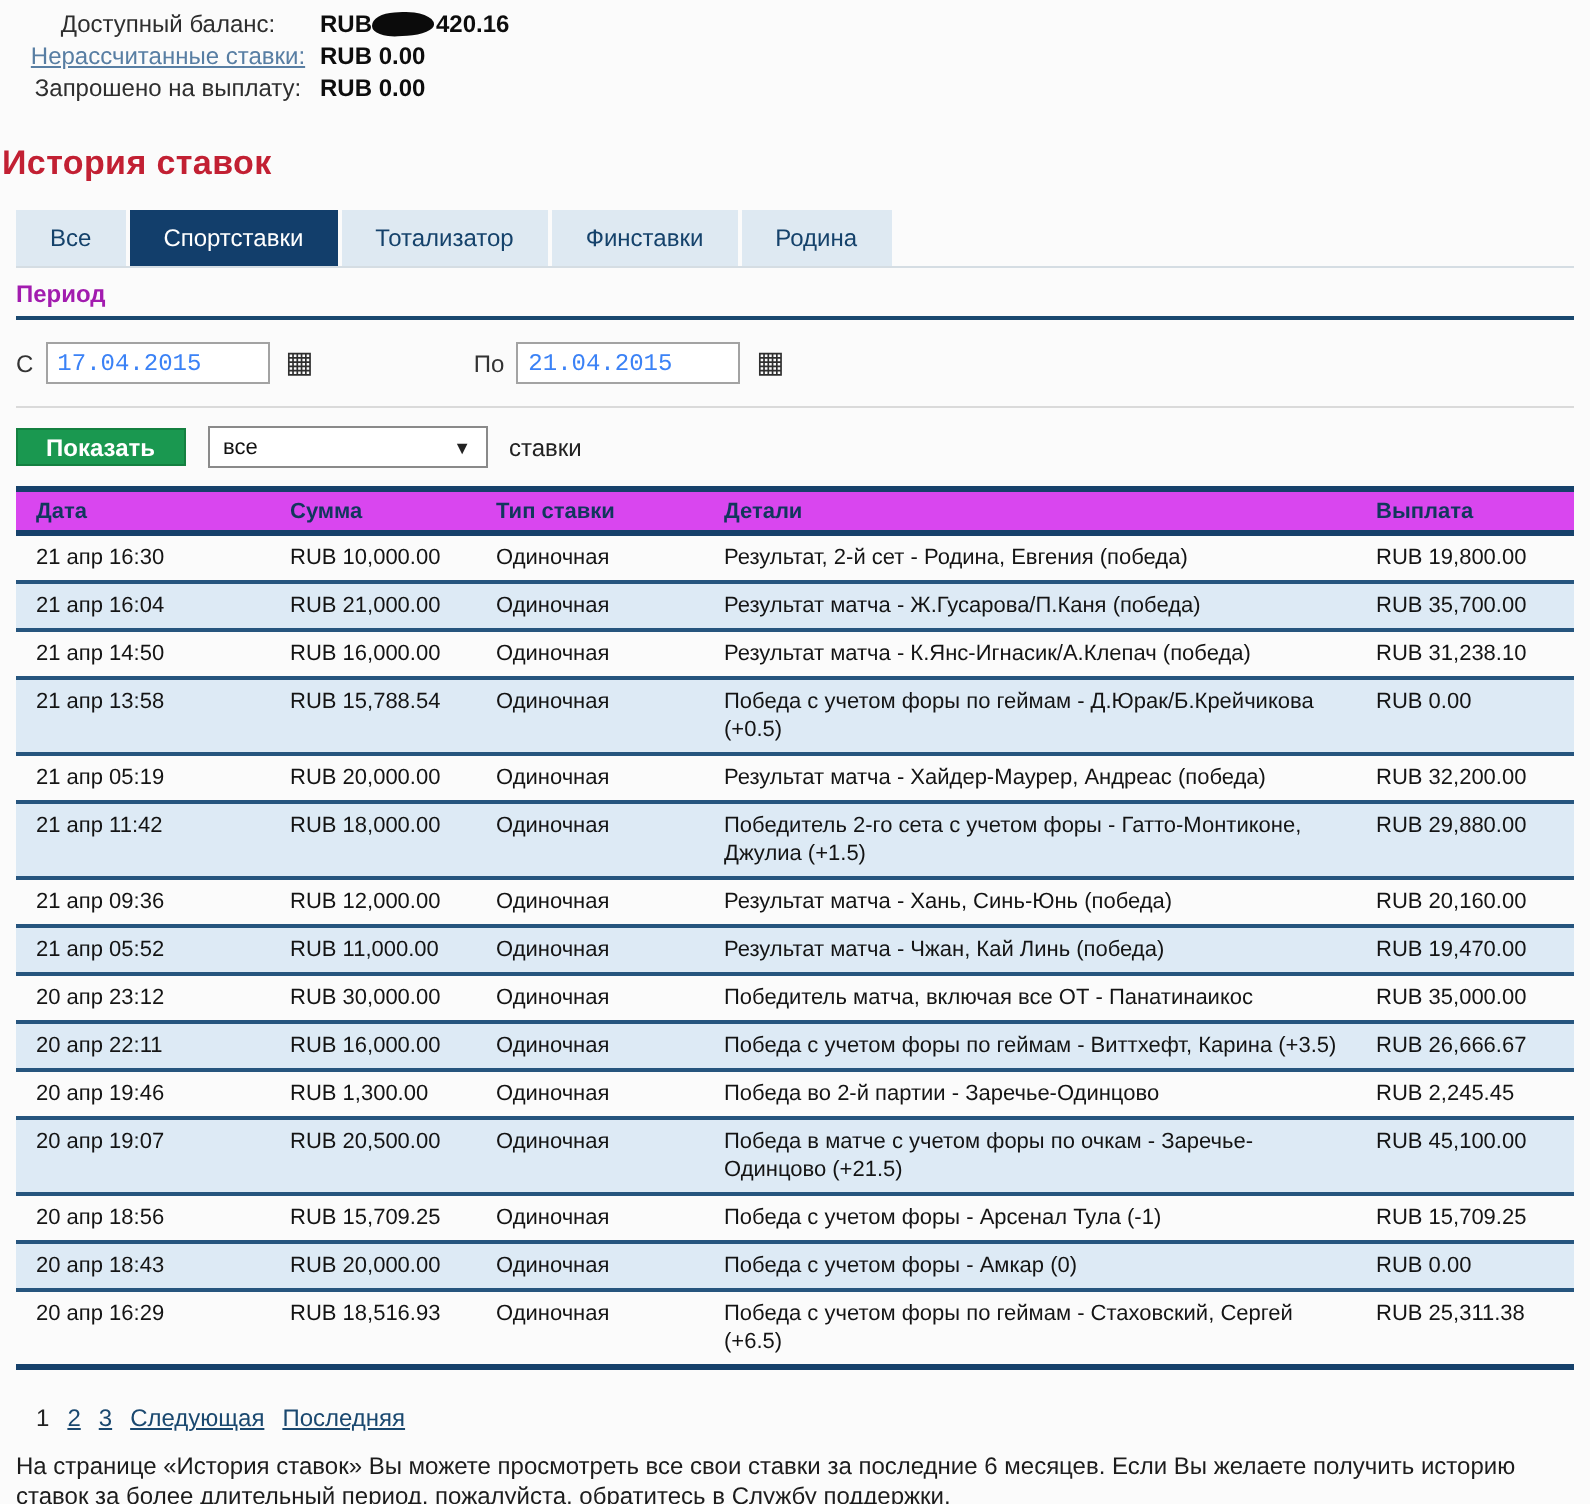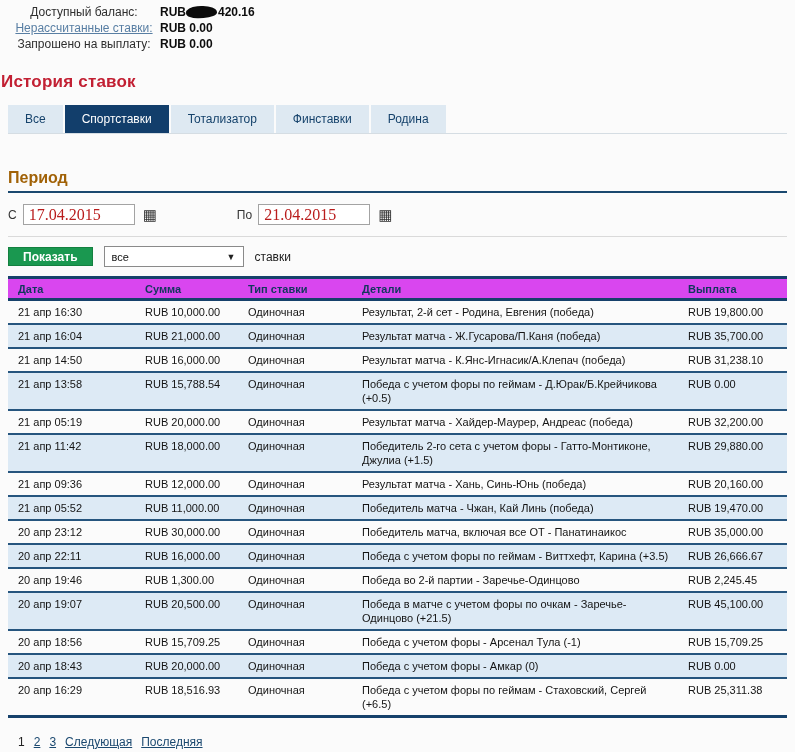--- a/index.html
+++ b/index.html
@@ -34,28 +34,28 @@
   
   .tabbar { margin-top: 13px; border-bottom: 1px solid #d5dde3; display: flex; gap: 2px; }
   .tab {
     background: #dee9f2; color: #15426b; font-size: 12px;
     padding: 0 17px; height: 28px; line-height: 28px; cursor: pointer; white-space: nowrap;
   }
   .tab.active { background: #123e6b; color: #ffffff; font-weight: normal; }
 
   
   .section-heading {
-    margin-top: 35px; color: #a16207; font-weight: bold; font-size: 16px;
+    margin-top: 6px; color: #a21caf; font-weight: bold; font-size: 12px;
     padding-bottom: 4px; border-bottom: 2px solid #1a486f;
   }
   .date-row { margin-top: 11px; display: flex; align-items: center; font-size: 12px; color: #333; }
   .date-label { margin-right: 6px; }
   .date-input {
     width: 112px; height: 21px; border: 1px solid #a3a3a3; background: #fff;
-    font-family: Liberation Serif, serif; font-size: 16px; color: #b91c1c; padding: 1px 5px;
+    font-family: Liberation Mono, monospace; font-size: 12px; color: #3b82f6; padding: 1px 5px;
   }
   .cal-icon { margin-left: 8px; font-size: 15px; line-height: 13px; color: #2f2f2f; cursor: pointer; }
   .to-group { margin-left: 80px; display: flex; align-items: center; }
 
   .divider { margin-top: 11px; border-top: 1px solid #dadada; height: 0; }
 
   
   .filter-row { margin-top: 9px; display: flex; align-items: center; }
   .btn-show {
     background: #1a9850; color: #fff; font-weight: bold; font-size: 12px;
@@ -212,21 +212,21 @@
           <td>21 апр 09:36</td>
           <td>RUB 12,000.00</td>
           <td>Одиночная</td>
           <td>Результат матча - Хань, Синь-Юнь (победа)</td>
           <td>RUB 20,160.00</td>
         </tr>
         <tr class="alt">
           <td>21 апр 05:52</td>
           <td>RUB 11,000.00</td>
           <td>Одиночная</td>
-          <td>Победитель матча - Чжан, Кай Линь (победа)</td>
+          <td>Результат матча - Чжан, Кай Линь (победа)</td>
           <td>RUB 19,470.00</td>
         </tr>
         <tr>
           <td>20 апр 23:12</td>
           <td>RUB 30,000.00</td>
           <td>Одиночная</td>
           <td>Победитель матча, включая все ОТ - Панатинаикос</td>
           <td>RUB 35,000.00</td>
         </tr>
         <tr class="alt">

